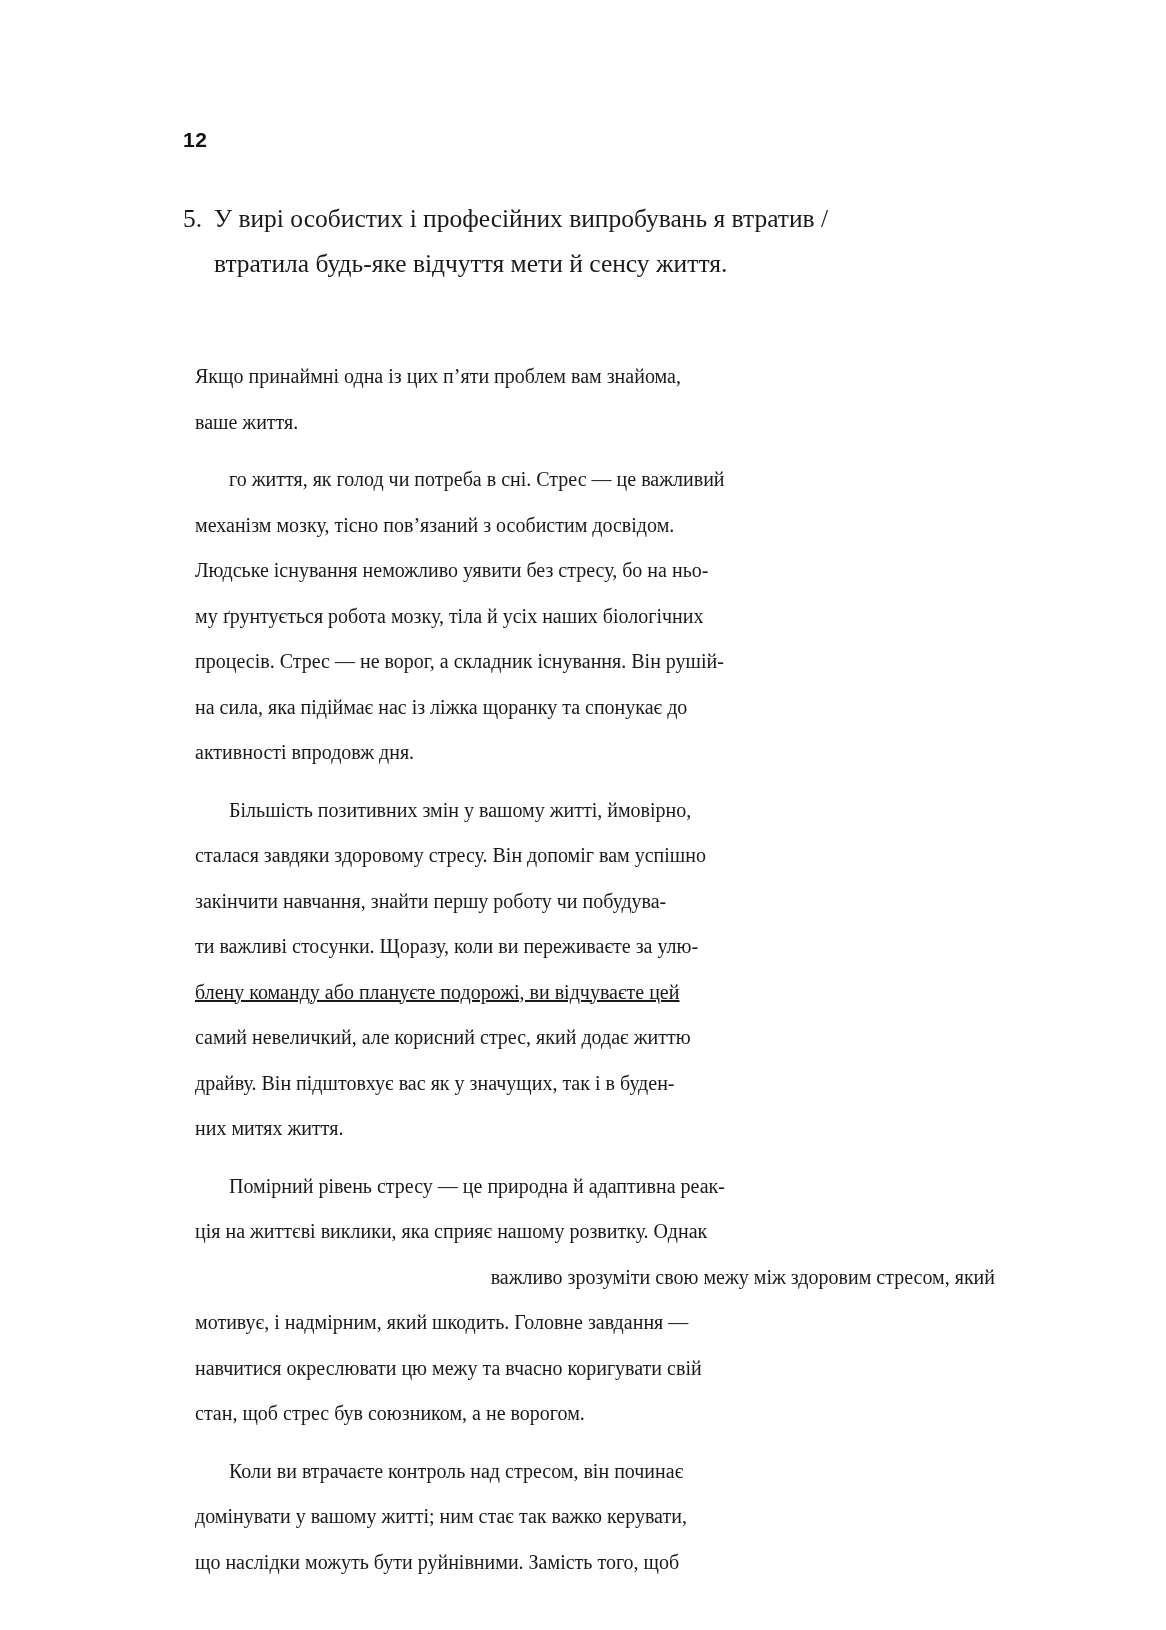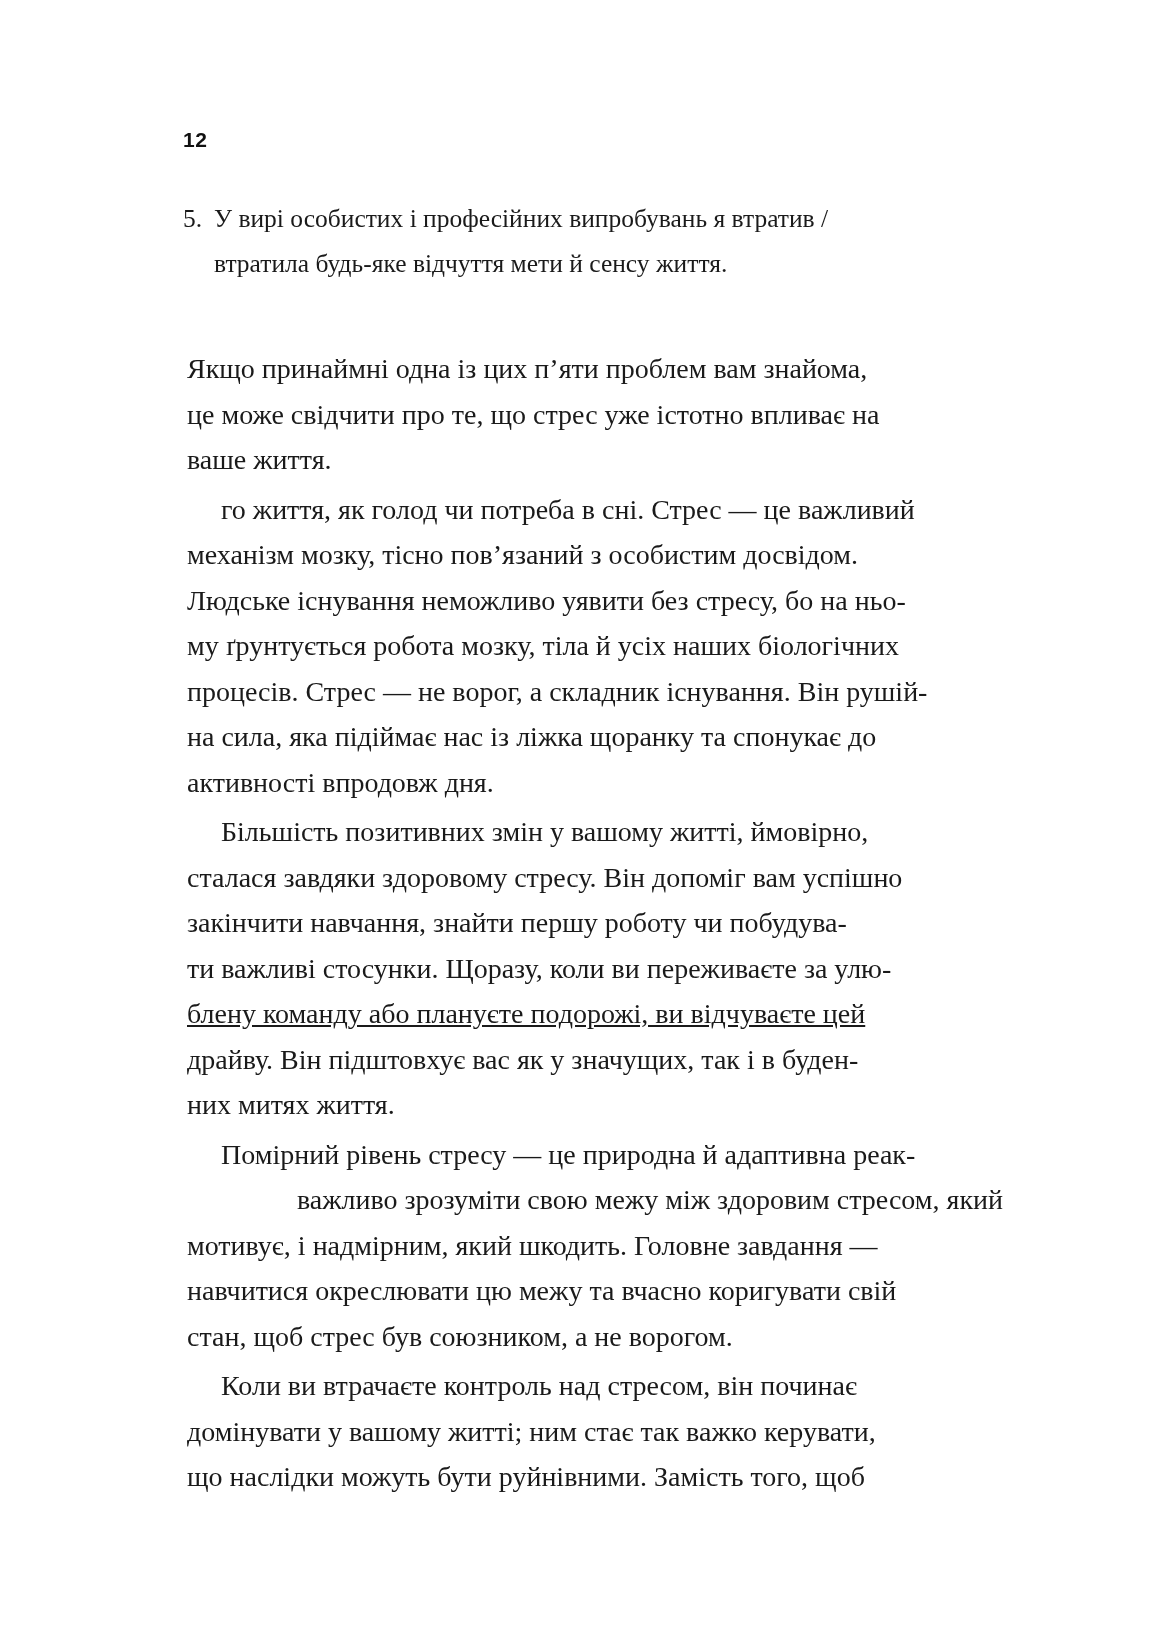--- a/index.html
+++ b/index.html
@@ -63,23 +63,23 @@
   .numlist-body {
     display: block;
   }
   .numlist-body .ln {
     display: block;
     white-space: pre;
   }
 
   
   .para {
-    font-size: 28px;
+    font-size: 20px;
     line-height: 45.5px;
-    margin: 4px;
+    margin: 12px;
     text-align: left;
     white-space: nowrap;
   }
   .para .ln {
     display: block;
     white-space: pre;
   }
   .para.indent .ln:first-child {
     text-indent: 34px;
   }
@@ -107,46 +107,47 @@
           <span class="ln" style="white-space: pre; display: block;">У вирі особистих і професійних випробувань я втратив /</span>
           <span class="ln">втратила будь-яке відчуття мети й сенсу життя.</span>
         </span>
       </li>
     </ol>
 
     <div class="gap-lg"></div>
 
     <p class="para">
       <span class="ln" style="white-space: pre; display: block;">Якщо принаймні одна із цих п’яти проблем вам знайома,</span>
-      <span class="ln" style="white-space: pre; display: block;">це може свідчити про те, що стрес уже істотно впливає на</span>
       <span class="ln">ваше життя.</span>
     </p>
 
     <p class="para indent">
       <span class="ln" style="white-space: pre; display: block; font-family: Liberation Serif, serif;">го життя, як голод чи потреба в сні. Стрес — це важливий</span>
       <span class="ln" style="white-space: pre; display: block;">механізм мозку, тісно пов’язаний з особистим досвідом.</span>
       <span class="ln" style="white-space: pre; display: block;">Людське існування неможливо уявити без стресу, бо на ньо-</span>
       <span class="ln" style="white-space: pre; display: block;">му ґрунтується робота мозку, тіла й усіх наших біологічних</span>
       <span class="ln" style="white-space: pre; display: block;">процесів. Стрес — не ворог, а складник існування. Він рушій-</span>
       <span class="ln" style="white-space: pre; display: block;">на сила, яка підіймає нас із ліжка щоранку та спонукає до</span>
       <span class="ln">активності впродовж дня.</span>
     </p>
 
     <p class="para indent">
       <span class="ln" style="white-space: pre; display: block;">Більшість позитивних змін у вашому житті, ймовірно,</span>
       <span class="ln" style="white-space: pre; display: block;">сталася завдяки здоровому стресу. Він допоміг вам успішно</span>
       <span class="ln" style="white-space: pre; display: block;">закінчити навчання, знайти першу роботу чи побудува-</span>
       <span class="ln" style="white-space: pre; display: block;">ти важливі стосунки. Щоразу, коли ви переживаєте за улю-</span>
       <span class="ln" style="white-space: pre; display: block; text-decoration: underline;">блену команду або плануєте подорожі, ви відчуваєте цей</span>
+      <span class="ln" style="white-space: pre; display: block;">самий невеличкий, але корисний стрес, який додає життю</span>
       <span class="ln" style="white-space: pre; display: block;">драйву. Він підштовхує вас як у значущих, так і в буден-</span>
       <span class="ln">них митях життя.</span>
     </p>
 
     <p class="para indent">
       <span class="ln" style="white-space: pre; display: block;">Помірний рівень стресу — це природна й адаптивна реак-</span>
+      <span class="ln" style="white-space: pre; display: block;">ція на життєві виклики, яка сприяє нашому розвитку. Однак</span>
       <span class="ln" style="white-space: pre; display: block; text-align: right;">важливо зрозуміти свою межу між здоровим стресом, який</span>
       <span class="ln" style="white-space: pre; display: block;">мотивує, і надмірним, який шкодить. Головне завдання —</span>
       <span class="ln" style="white-space: pre; display: block;">навчитися окреслювати цю межу та вчасно коригувати свій</span>
       <span class="ln">стан, щоб стрес був союзником, а не ворогом.</span>
     </p>
 
     <p class="para indent">
       <span class="ln" style="white-space: pre; display: block;">Коли ви втрачаєте контроль над стресом, він починає</span>
       <span class="ln" style="white-space: pre; display: block;">домінувати у вашому житті; ним стає так важко керувати,</span>
       <span class="ln">що наслідки можуть бути руйнівними. Замість того, щоб</span>

